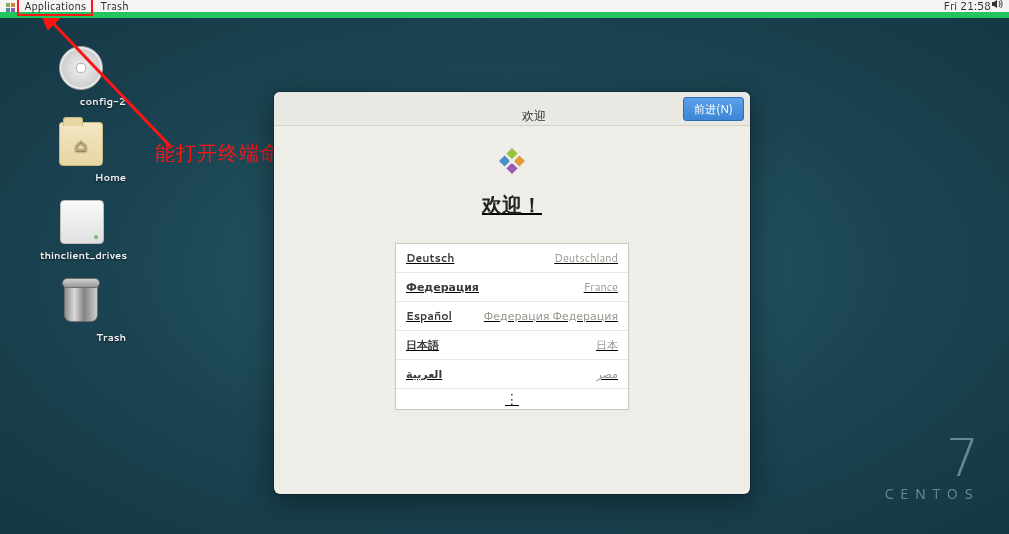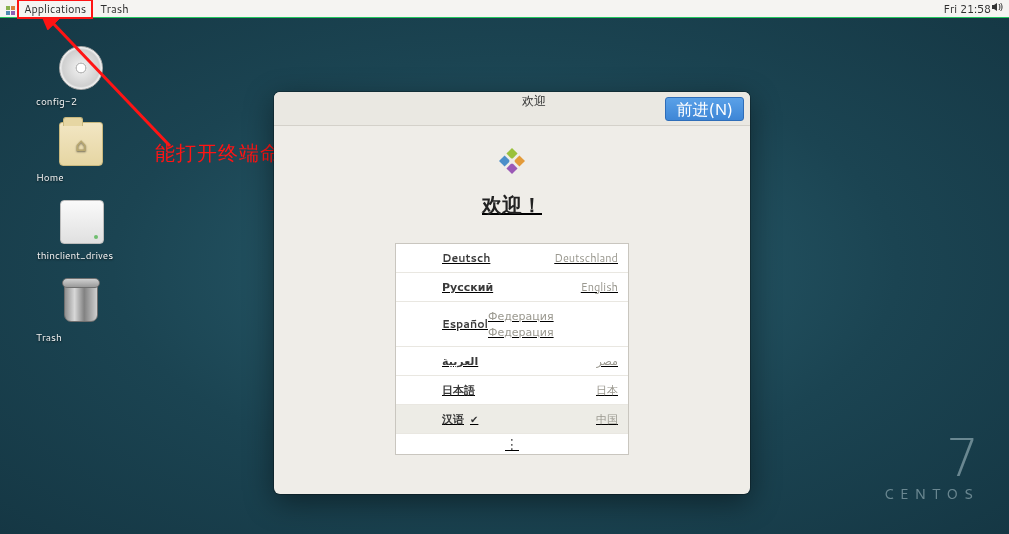--- a/index.html
+++ b/index.html
@@ -5,36 +5,36 @@
   * { box-sizing: border-box; margin: 0; padding: 0; font-family: "Cantarell", "DejaVu Sans", sans-serif; }
   html, body { width: 1009px; height: 534px; overflow: hidden; }
   body {
     background: radial-gradient(ellipse at center, #2a6070 0%, #1b4452 55%, #153744 100%);
     position: relative;
   }
   
   .top-panel {
     position: absolute; top: 0; left: 0; right: 0; height: 18px;
     background: #f5f4f2;
-    border-bottom: 1px solid #22c55e;
+    border-bottom: 6px solid #22c55e;
     display: flex; align-items: center;
     font-size: 11px; color: #2e2e2e;
     padding: 0 6px;
     z-index: 50;
   }
   .top-panel .left { display: flex; align-items: center; gap: 2px; }
   .top-panel .logo-sq { width: 10px; height: 10px; display:inline-block; }
   .top-panel .menu { padding: 1px 6px; cursor: default; }
   .top-panel .menu.hl { outline: 2px solid #ff1414; outline-offset: -1px; }
   .top-panel .app-title { padding: 1px 10px; color: #555; }
   .top-panel .right { margin-left: auto; display: flex; align-items: flex-start; }
   .top-panel .speaker { width: 12px; height: 12px; }
 
   
-  .desk-icon { position: absolute; width: 90px; text-align: left; color: #f2f2f2; font-size: 10px; text-shadow: 0 1px 2px rgba(0,0,0,.6); }
+  .desk-icon { position: absolute; width: 90px; text-align: right; color: #f2f2f2; font-size: 10px; text-shadow: 0 1px 2px rgba(0,0,0,.6); font-weight: bold; }
   .desk-icon .glyph { width: 44px; height: 44px; margin: 0 auto 4px; position: relative; }
   .cd { background: radial-gradient(circle at 50% 50%, #fff 0 14%, #bcbcbc 15% 18%, #e8e8e8 19%, #cfcfcf 62%, #f5f5f5 70%, #bdbdbd 100%); border-radius: 50%; border:1px solid #aaa; }
   .folder { background: linear-gradient(#f2e6c3,#e6d6a3); border:1px solid #c9b87e; border-radius: 3px 3px 4px 4px; }
   .folder:before { content:""; position:absolute; top:-6px; left:3px; width:18px; height:8px; background:#e6d6a3; border:1px solid #c9b87e; border-bottom:none; border-radius:3px 3px 0 0; }
   .folder .home-shape { position:absolute; inset:0; display:flex; align-items:center; justify-content:center; color:#b9a86f; font-size:18px; }
   .drive { background: linear-gradient(#fafafa,#e0e0e0); border:1px solid #bcbcbc; border-radius:4px; height:24px; margin-top:10px; }
   .drive:after { content:""; position:absolute; bottom:4px; right:5px; width:4px; height:4px; background:#6fbf6f; border-radius:50%; }
   .trash-can { width:34px; height:40px; margin:0 auto; background: linear-gradient(90deg,#8f8f8f,#d8d8d8 30%,#828282 60%,#cfcfcf); border-radius:5px 5px 7px 7px; border:1px solid #6f6f6f; position:relative; }
   .trash-can:before { content:""; position:absolute; top:-5px; left:-3px; right:-3px; height:8px; background:linear-gradient(#d0d0d0,#9a9a9a); border:1px solid #6f6f6f; border-radius:6px; }
 
@@ -50,44 +50,44 @@
   .dialog {
     position:absolute; left:274px; top:92px; width:476px; height:402px;
     background:#efede8;
     border-radius:6px;
     box-shadow: 0 8px 30px rgba(0,0,0,.45), 0 0 0 1px rgba(0,0,0,.25);
     overflow:hidden;
     display:flex; flex-direction:column;
   }
   .dialog-header {
     height:34px; background:#eae8e2; border-bottom:1px solid #d4d1ca;
-    display:flex; align-items:flex-start; justify-content:center; position:relative;
+    display:flex; align-items:flex-end; justify-content:center; position:relative;
     font-size:12px; color:#333;padding-left:44px;
   }
   .next-btn {
     position:absolute; right:6px; top:5px; height:24px; padding:0 10px;
     background: linear-gradient(#5aa1e8,#3e86d6);
     border:1px solid #2e6db8; border-radius:3px;
-    color:#fff; font-size:16px; display:flex; align-items:center;
+    color:#fff; font-size:11px; display:flex; align-items:center;
   }
   .dialog-body { flex:1; display:flex; flex-direction:column; align-items:center; padding-top:14px;text-decoration:underline; }
   .centos-logo { width:42px; height:42px; }
   .welcome-h1 { margin-top:8px; font-size:20px; font-weight:600; color:#222; }
 
   .lang-list {
     margin-top:24px; width:234px;
     border:1px solid #c9c6bf; background:#fff; font-size:11px;
   }
   .lang-row {
     display:flex; justify-content:space-between; align-items:center;
     padding:6px 10px; border-bottom:1px solid #e9e7e1; color:#3a3a3a;
     min-height:24px;
   }
   .lang-row:last-of-type { border-bottom:none; }
-  .lang-row .ln { font-weight:600; display:flex; align-items:center; gap:6px;margin-left:36px; }
+  .lang-row .ln { font-weight:600; display:flex; align-items:center; gap:6px; }
   .lang-row .lc { color:#9a988f; }
   .lang-row.selected { background:#edece6; }
   .check { font-size:10px; color:#333; }
   .more-row { text-align:center; padding:6px 0; color:#555; font-size:14px; line-height:8px; }
 
 </style>
 </head>
 <body>
 
 <div class="top-panel">
@@ -167,35 +167,31 @@
     </svg>
     <div class="welcome-h1">欢迎！</div>
 
     <div class="lang-list" id="lang-list">
 
     <div class="lang-row">
           <span class="ln">Deutsch</span>
           <span class="lc">Deutschland</span>
         </div>
         <div class="lang-row">
-          <span class="ln">Русский</span>
-          <span class="lc">English</span>
+          <span class="ln">Федерация</span>
+          <span class="lc">France</span>
         </div>
         <div class="lang-row">
           <span class="ln">Español</span>
           <span class="lc">Федерация Федерация</span>
         </div>
         <div class="lang-row">
-          <span class="ln">العربية</span>
-          <span class="lc">مصر</span>
-        </div>
-        <div class="lang-row">
           <span class="ln">日本語</span>
           <span class="lc">日本</span>
         </div>
-        <div class="lang-row selected">
-          <span class="ln">汉语<span class="check">✔</span></span>
-          <span class="lc">中国</span>
+        <div class="lang-row">
+          <span class="ln">العربية</span>
+          <span class="lc">مصر</span>
         </div>
         <div class="more-row">⋮</div>
       </div>
   </div>
 </div>
 
 </body></html>

